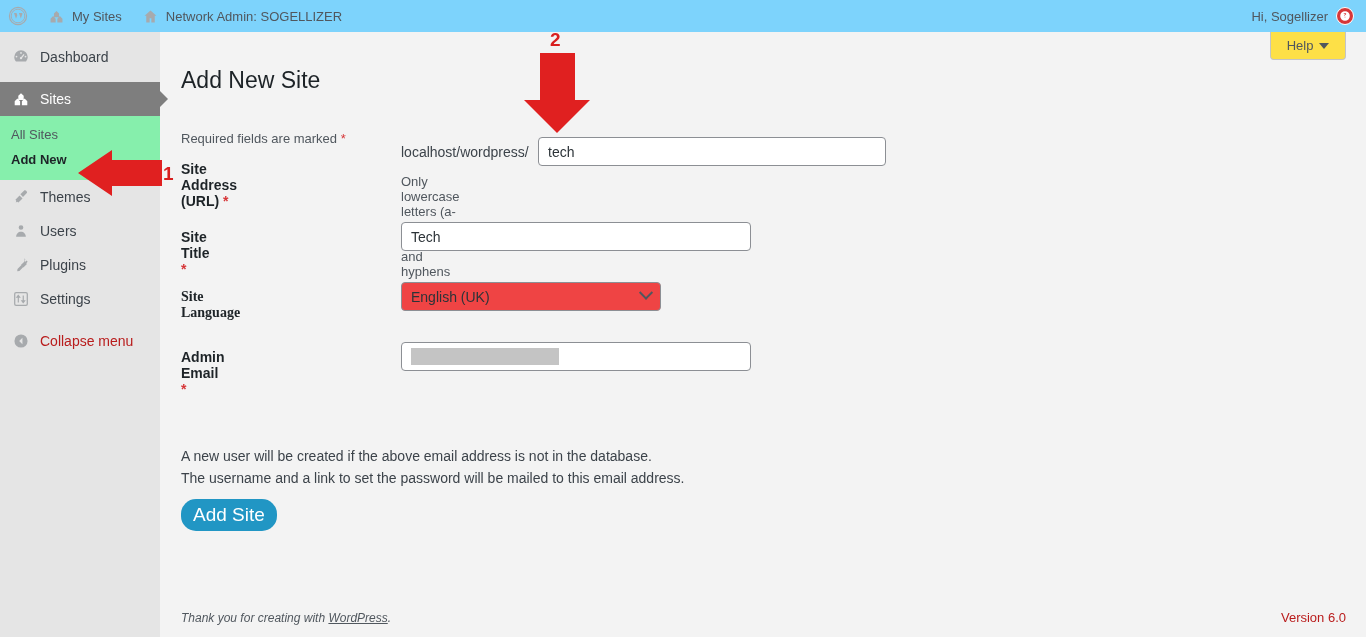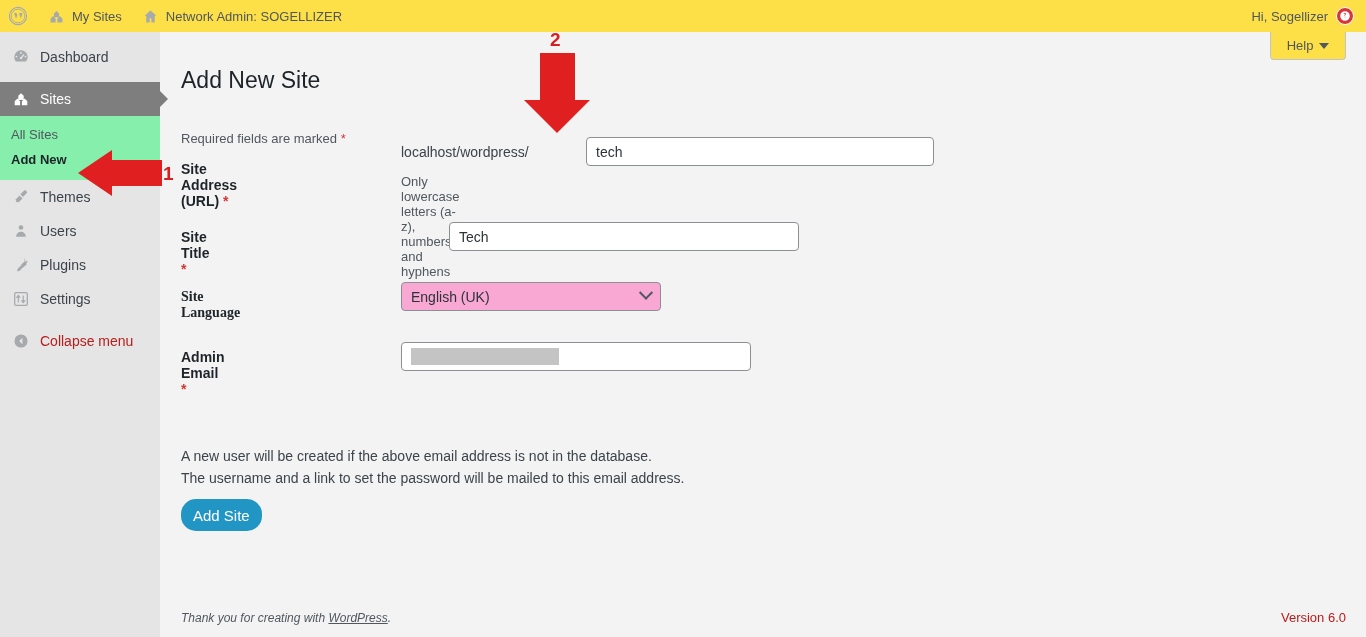--- a/index.html
+++ b/index.html
@@ -10,21 +10,21 @@
     font-family: "Liberation Sans", sans-serif;
     background: #f3f3f3;
     color: #3c434a;
   }
   #app { position: relative; width: 1366px; height: 637px; }
 
   
   #adminbar {
     position: absolute; top: 0; left: 0;
     width: 1366px; height: 32px;
-    background: #fde047;
+    background: #7dd3fc;
     display: flex; align-items: center;
     font-size: 13px;
     color: #50575e;
     z-index: 30;
   }
   .ab-item {
     display: flex; align-items: center; gap: 7px;
     height: 32px; padding: 0 10px;
     color: #50575e; text-decoration: none;
     white-space: nowrap;
@@ -145,21 +145,20 @@
 
   .txt-input {
     font-family: "Liberation Sans", sans-serif;
     font-size: 14px;
     color: #2c3338;
     background: #ffffff;
     border: 1px solid #8c8f94;
     border-radius: 4px;
     padding: 0 9px;
     outline: none;
-    margin-left: 48px;
   }
   #url-prefix {
     position: absolute; left: 241px; top: 112px;
     font-size: 14px; color: #3c434a;
   }
   #url-input {
     position: absolute; left: 378px; top: 105px;
     width: 348px; height: 29px;
   }
   #url-hint {
@@ -168,21 +167,21 @@
   }
   #title-input {
     position: absolute; left: 241px; top: 190px;
     width: 350px; height: 29px;
   }
   #lang-select {
     position: absolute; left: 241px; top: 250px;
     width: 260px; height: 29px;
     font-family: "Liberation Sans", sans-serif;
     font-size: 14px; color: #2c3338;
-    background: #f9a8d4;
+    background: #ef4444;
     border: 1px solid #8c8f94;
     border-radius: 4px;
     display: flex; align-items: center;
     padding: 0 9px;
     cursor: pointer;
   }
   #lang-select .sel-caret {
     margin-left: auto;
     width: 10px; height: 10px;
     border-right: 2px solid #50575e;
@@ -208,21 +207,21 @@
     font-size: 14px; color: #3c434a;
     line-height: 22px;
   }
   #add-site-btn {
     position: absolute; left: 21px; top: 467px;
     height: 32px; padding: 0 12px;
     background: #2196c4;
     color: #ffffff;
     border: none; border-radius: 15px;
     font-family: "Liberation Sans", sans-serif;
-    font-size: 15px;
+    font-size: 19px;
     display: flex; align-items: center;
     cursor: pointer;
   }
   #footer-left {
     position: absolute; left: 21px; bottom: 12px;
     font-size: 12px; font-style: italic; color: #50575e;
   }
   #footer-left a { color: #50575e; text-decoration: underline; }
   #footer-right {
     position: absolute; right: 20px; bottom: 12px;

